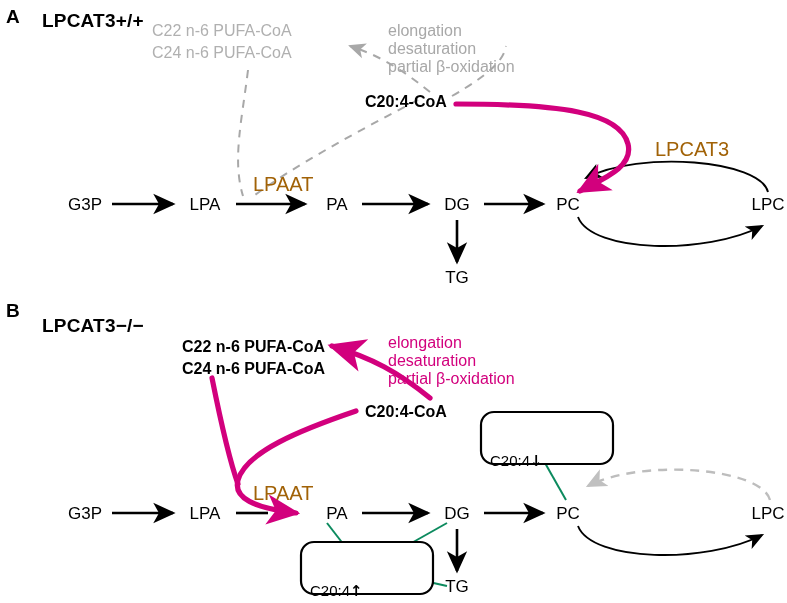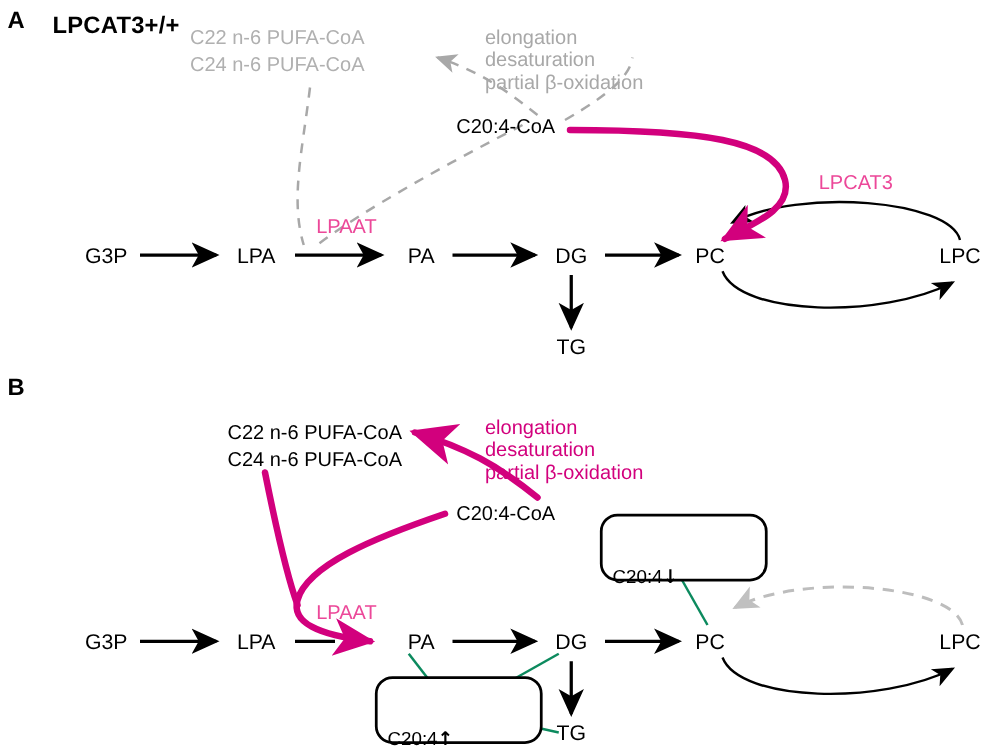--- a/index.html
+++ b/index.html
@@ -38,26 +38,27 @@
     color: #000000;
     letter-spacing: 0.2px;
   }
   .node {
     font-size: 17px;
     color: #000000;
     text-align: right;
     transform: translateX(-50%);
   }
   .enzyme {
-    font-size: 16px;
-    color: #ec4899;
+    font-size: 20px;
+    color: #a16207;
   }
   .metab {
     font-size: 16px;
     color: #000000;
+    font-weight: bold;
   }
   .metab-gray {
     font-size: 16px;
     color: #b0b0b0;
   }
   .proc-gray {
     font-size: 16px;
     color: #a8a8a8;
   }
   .proc-pink {
@@ -174,20 +175,21 @@
 
   <div class="lbl node" style="left:85px;  top:195px;">G3P</div>
   <div class="lbl node" style="left:205px; top:195px;">LPA</div>
   <div class="lbl node" style="left:337px; top:195px;">PA</div>
   <div class="lbl node" style="left:457px; top:195px;">DG</div>
   <div class="lbl node" style="left:568px; top:195px;">PC</div>
   <div class="lbl node" style="left:768px; top:195px;">LPC</div>
   <div class="lbl node" style="left:457px; top:268px;">TG</div>
 
   <div class="lbl panel-letter" style="left:6px;  top:300px;">B</div>
+  <div class="lbl panel-title" style="left:42px; top:315px;">LPCAT3−/−</div>
 
   <div class="lbl metab" style="left:182px; top:338px;">C22 n-6 PUFA-CoA</div>
   <div class="lbl metab" style="left:182px; top:360px;">C24 n-6 PUFA-CoA</div>
 
   <div class="lbl proc-pink" style="left:388px; top:334px;">elongation</div>
   <div class="lbl proc-pink" style="left:388px; top:352px;">desaturation</div>
   <div class="lbl proc-pink" style="left:388px; top:370px;">partial β-oxidation</div>
 
   <div class="lbl metab" style="left:365px; top:403px;">C20:4-CoA</div>
 

